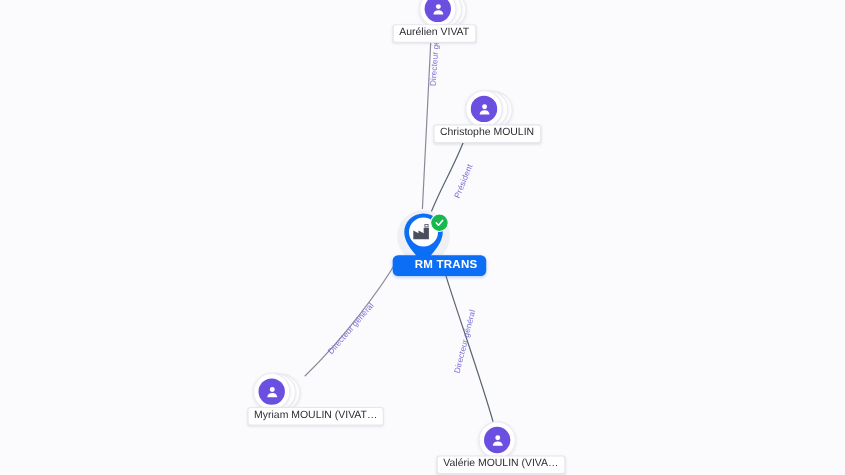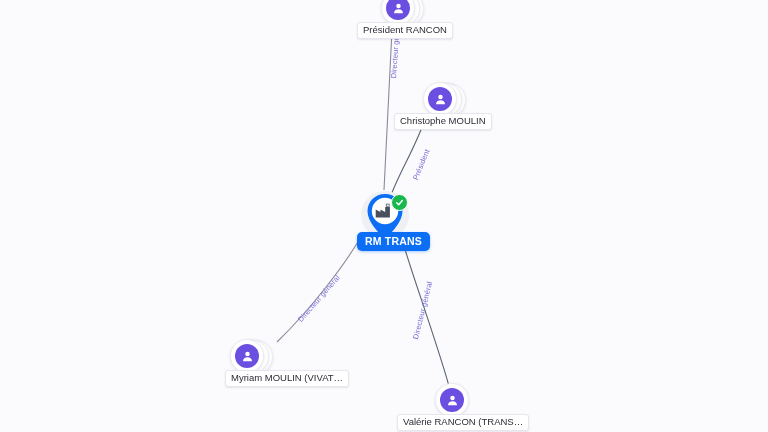--- a/index.html
+++ b/index.html
@@ -71,21 +71,21 @@
     position:absolute;left:30px;top:3px;
     width:15px;height:15px;border-radius:50%;
     background:#18b84e;
     border:1.5px solid #ffffff;
     display:flex;align-items:center;justify-content:center;
   }
   .company-label{
     position:absolute;
     background:#0b6ef5;
     border-radius:5px;
-    padding:3px 8px 4px 8px;
+    padding:3px 8px 4px 20px;
     font-size:10.5px;
     font-weight:bold;
     color:#ffffff;
     white-space:nowrap;
     letter-spacing:.2px;
     box-shadow:0 1px 3px rgba(11,110,245,.35);
   }
 </style>
 </head>
 <body style="background: rgb(251, 251, 253);">
@@ -111,21 +111,21 @@
     <div class="stack-card s2"></div>
     <div class="stack-card s1">
       <div class="avatar">
         <svg width="15" height="15" viewBox="0 0 24 24" fill="#ffffff">
           <circle cx="12" cy="8" r="3.6"></circle>
           <path d="M4.8 19.5c0-4 3.3-6.2 7.2-6.2s7.2 2.2 7.2 6.2z"></path>
         </svg>
       </div>
     </div>
   </div>
-  <div class="node-label" style="left:-24px;top:31px;">Président RANCON</div>
+  <div class="node-label" style="left:-24px;top:31px;">Aurélien VIVAT</div>
 </div>
 
 <div class="node" style="left:423px;top:82px;">
   <div class="person-stack">
     <div class="stack-card s3"></div>
     <div class="stack-card s2"></div>
     <div class="stack-card s1">
       <div class="avatar">
         <svg width="15" height="15" viewBox="0 0 24 24" fill="#ffffff">
           <circle cx="12" cy="8" r="3.6"></circle>
@@ -157,21 +157,21 @@
   <div class="person-stack">
     <div class="stack-card s1">
       <div class="avatar">
         <svg width="15" height="15" viewBox="0 0 24 24" fill="#ffffff">
           <circle cx="12" cy="8" r="3.6"></circle>
           <path d="M4.8 19.5c0-4 3.3-6.2 7.2-6.2s7.2 2.2 7.2 6.2z"></path>
         </svg>
       </div>
     </div>
   </div>
-  <div class="node-label" style="left:-38px;top:31px;">Valérie RANCON (TRANS…</div>
+  <div class="node-label" style="left:-38px;top:31px;">Valérie MOULIN (VIVA…</div>
 </div>
 
 <div class="company" style="left:361px;top:191px;">
   <div class="company-halo"></div>
   <svg class="pin" viewBox="0 0 40 50">
     <path d="M20 2 C10 2 2.5 9.5 2.5 19.2 C2.5 30 14 41 20 47.5 C26 41 37.5 30 37.5 19.2 C37.5 9.5 30 2 20 2 Z" fill="#0b6ef5"></path>
     <circle cx="20" cy="19" r="13.2" fill="#ffffff"></circle>
   </svg>
   <svg style="position:absolute;left:13px;top:12px;" width="18" height="16" viewBox="0 0 24 22" fill="#4a4f5c">
     <path d="M2 20 L2 9 L8.5 12.5 L8.5 9 L15 12.5 L15 5.5 L21.5 5.5 L21.5 20 Z"></path>

